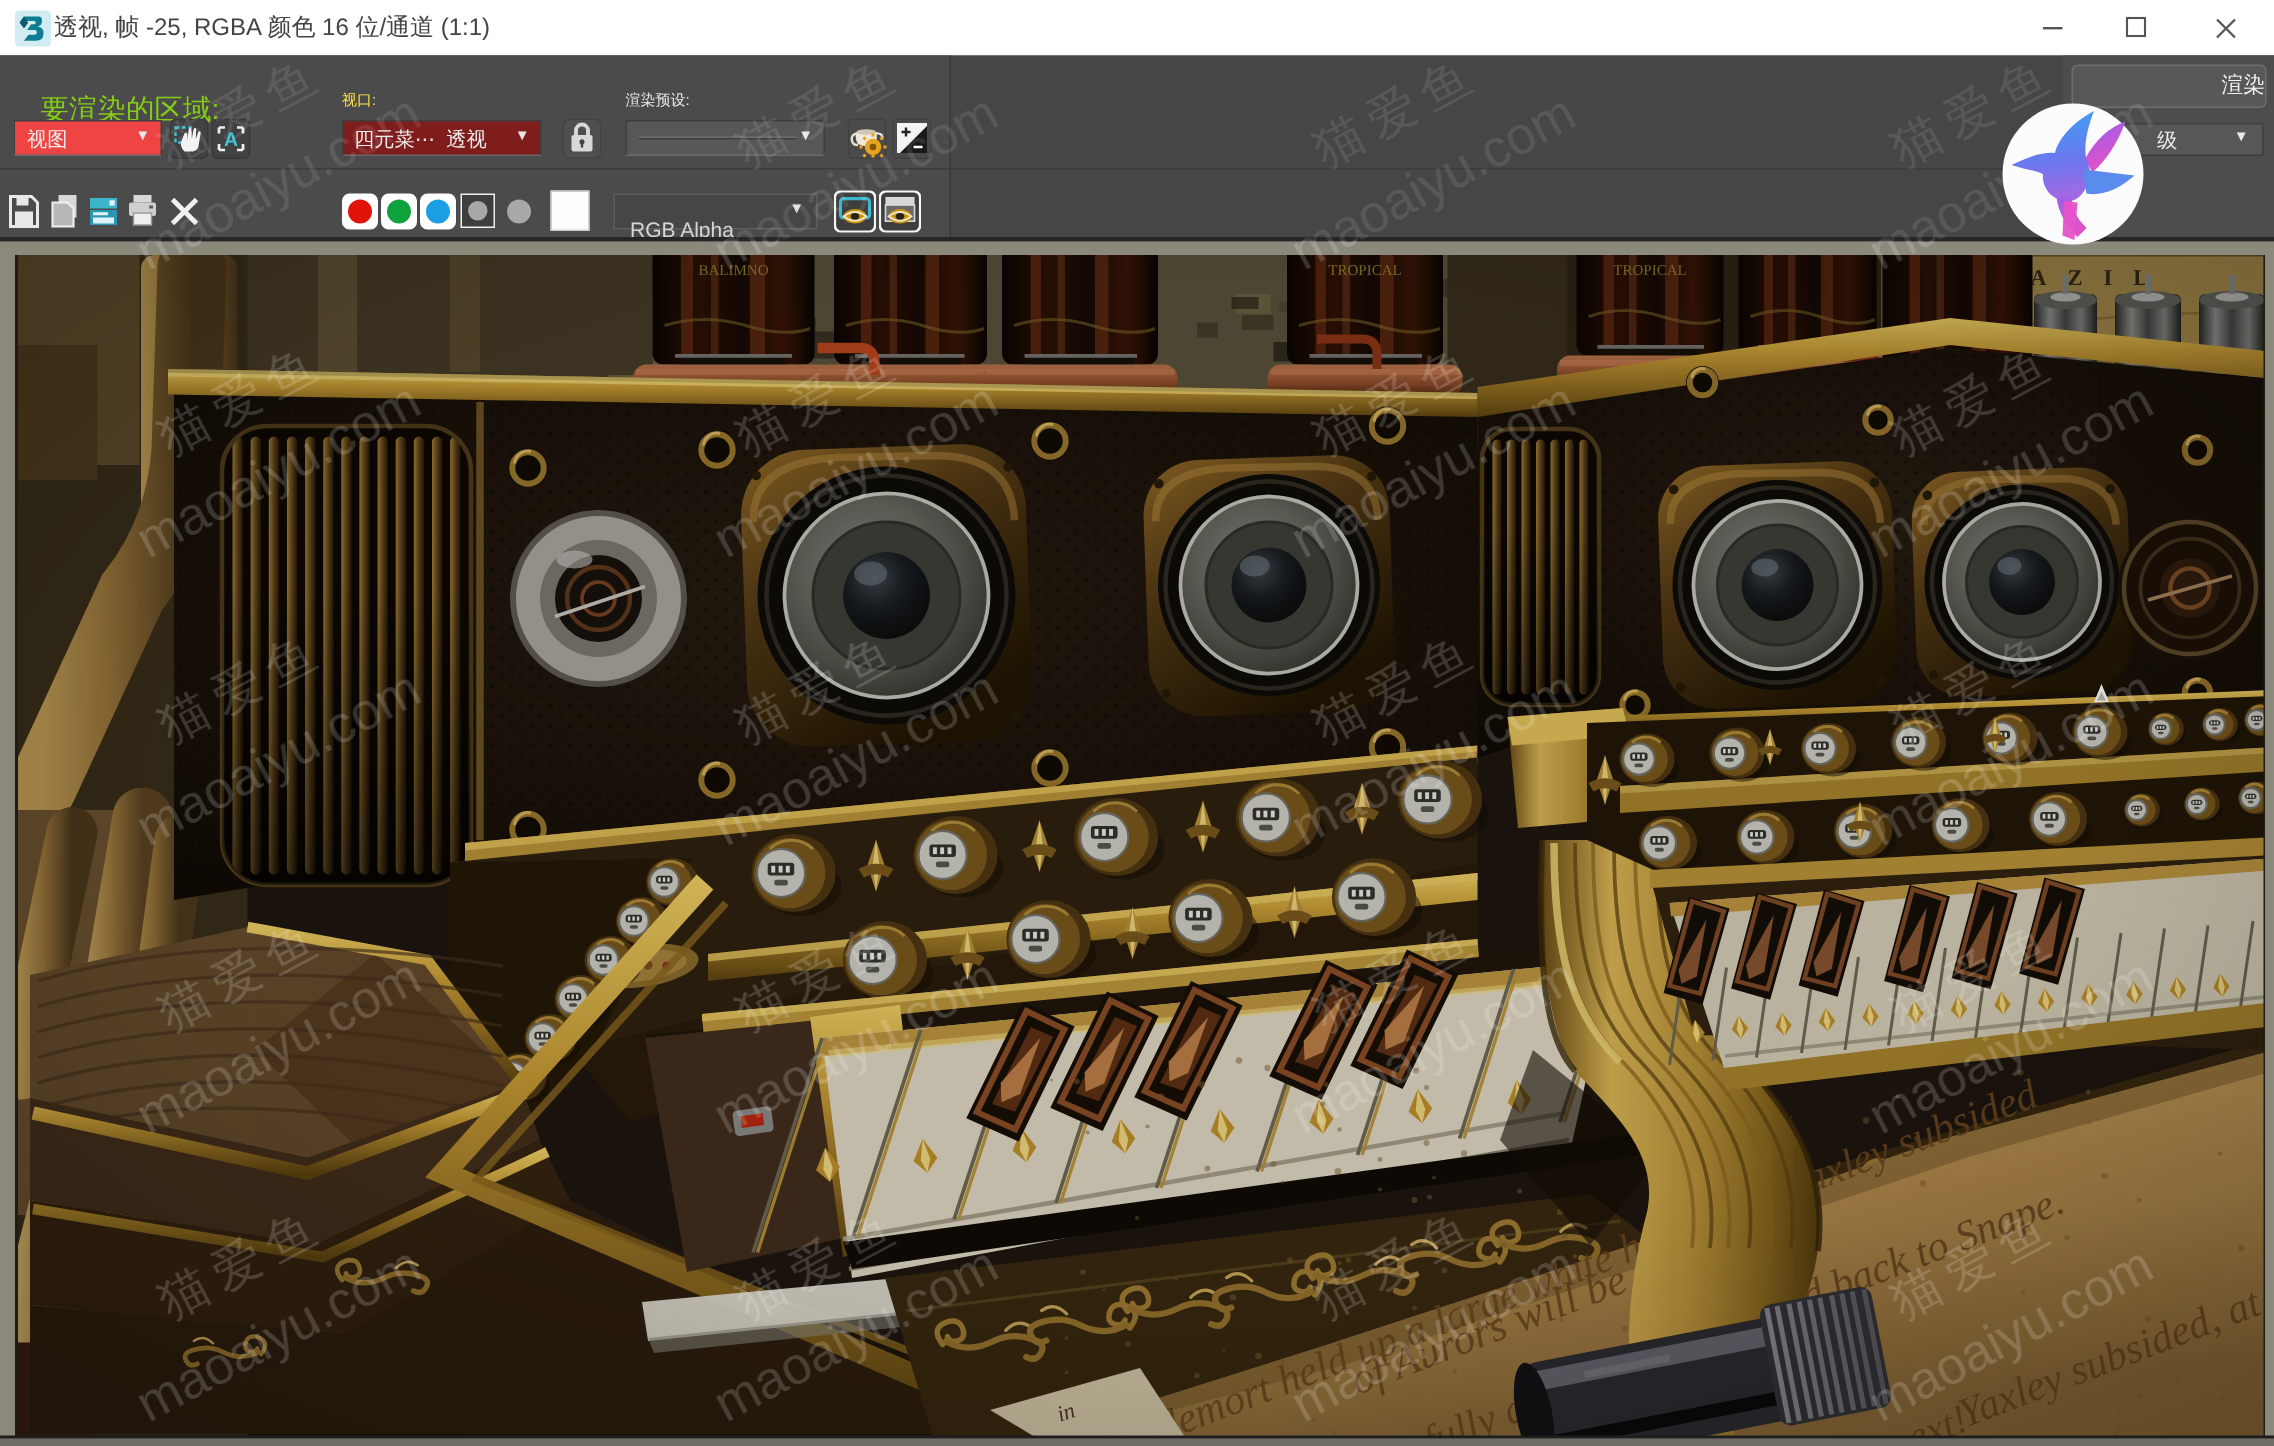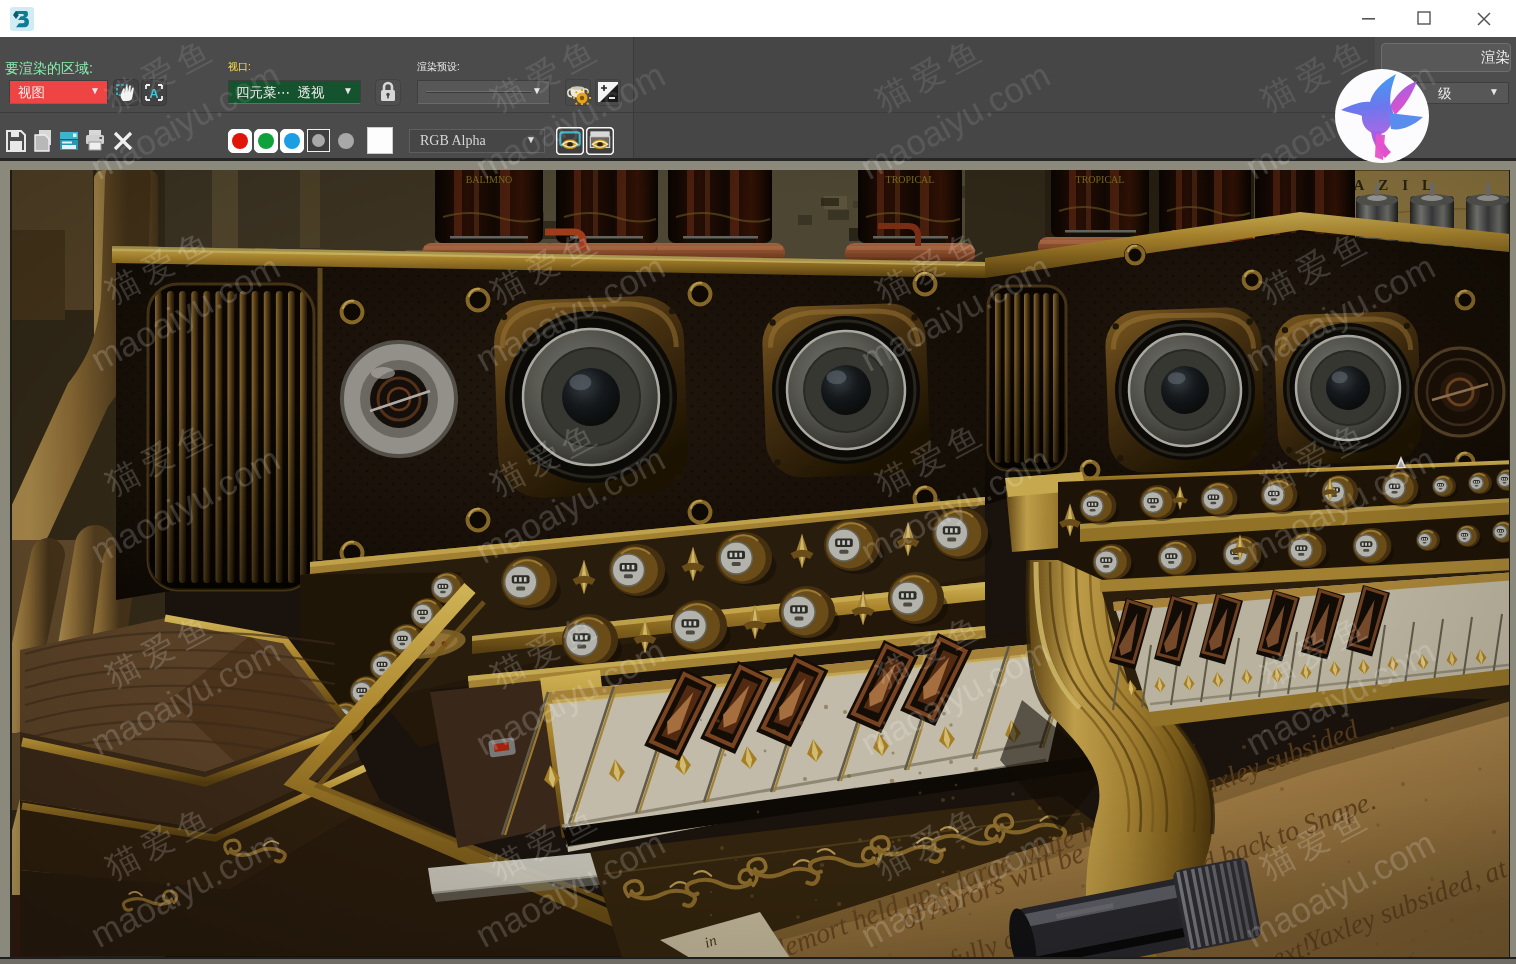--- a/index.html
+++ b/index.html
@@ -1536,38 +1536,39 @@
 <rect x="5" y="170" width="1505" height="788" fill="#140c04" opacity="0.07"></rect>
 <rect x="5" y="170" width="1505" height="788" fill="url(#vign)"></rect>
 </g>
   </svg>
 <div style="position:absolute;left:0;top:0;width:1516px;height:37px;background:#ffffff">
 <svg width="26" height="26" style="position:absolute;left:9px;top:6px" viewBox="0 0 26 26">
       <rect x="1" y="1" width="24" height="24" rx="3" fill="#d2ecf4"></rect>
       <path d="M7,5 h10 q2,0 2,3 q0,3.2 -3,3.6 q4,0.4 4,4.6 q0,5 -5,5 h-8 l3,-4 h4 q1.6,0 1.6,-1.6 q0,-1.6 -1.6,-1.6 h-5 l2.8,-3.8 h2 q1,0 1,-1.1 q0,-1.1 -1,-1.1 h-9 z" fill="#0e7d93"></path>
       <path d="M7,5 l-3,4 3,4 2.8,-3.8 z" fill="#0a5b6e"></path>
     </svg>
+<span style="position:absolute;left:36px;top:8px;font-size:16px;color:#444444">透视, 帧 -25, RGBA 颜色 16 位/通道 (1:1)</span>
 <svg width="160" height="37" viewBox="0 0 160 37" style="position:absolute;right:0;top:0">
       <rect x="6" y="18" width="13" height="1.6" fill="#555"></rect>
       <rect x="62" y="12" width="12" height="12" fill="none" stroke="#555" stroke-width="1.4"></rect>
       <path d="M122,13 l12,12 M134,13 l-12,12" stroke="#555" stroke-width="1.5"></path>
     </svg>
 </div>
 <div style="position:absolute;left:0;top:37px;width:1516px;height:121px;background:#464646"></div>
 <div style="position:absolute;left:0;top:37px;width:633px;height:121px;background:#4b4b4b"></div>
 <div style="position:absolute;left:633px;top:37px;width:1px;height:121px;background:#3a3a3a"></div>
 <div style="position:absolute;left:0;top:112px;width:1375px;height:1px;background:#3c3c3c"></div>
-<span style="font-size:14px;color:#86efac;position:absolute;top:60px;left:5px">要渲染的区域:</span>
+<span style="font-size:19px;color:#84cc16;position:absolute;top:60px;left:27px">要渲染的区域:</span>
 <span style="font-size:10px;color:#fde047;position:absolute;top:60px;left:228px">视口:</span>
 <span style="font-size:10px;color:#e9e9e9;position:absolute;top:60px;left:417px">渲染预设:</span>
 <div style="position:absolute;left:9px;top:80px;width:99px;height:24px;background:#ef4444;border:1px solid #3e3e3e;border-bottom-color:#6a6a6a;color:#ececec;font-size:13.5px">
     <span style="position:absolute;left:8px;top:3px">视图</span>
     <span style="position:absolute;right:7px;top:4px;font-size:10px;color:#e8e8e8">▼</span>
   </div>
-<div style="position:absolute;left:228px;top:80px;width:133px;height:24px;background:#14532d;border:1px solid #3e3e3e;border-bottom-color:#6a6a6a;color:#ececec;font-size:13.5px">
+<div style="position:absolute;left:228px;top:80px;width:133px;height:24px;background:#7f1d1d;border:1px solid #3e3e3e;border-bottom-color:#6a6a6a;color:#ececec;font-size:13.5px">
     <span style="position:absolute;left:7px;top:3px">四元菜⋯&nbsp;&nbsp;透视</span>
     <span style="position:absolute;right:7px;top:4px;font-size:10px;color:#e8e8e8">▼</span>
   </div>
 <div style="position:absolute;left:417px;top:80px;width:133px;height:24px;background:#575757;border:1px solid #3e3e3e;border-bottom-color:#6a6a6a;color:#ececec;font-size:13.5px">
     <div style="position:absolute;left:8px;top:10px;width:105px;height:2px;background:#6e6e6e;border-bottom:1px solid #3a3a3a"></div>
     <span style="position:absolute;right:7px;top:4px;font-size:10px;color:#e8e8e8">▼</span>
   </div>
 <svg width="54" height="28" viewBox="0 0 54 28" style="position:absolute;left:113px;top:79px">
     <rect x="0.5" y="0.5" width="25" height="26" rx="4" fill="#424242" stroke="#383838"></rect>
     <rect x="28.5" y="0.5" width="25" height="26" rx="4" fill="#424242" stroke="#383838"></rect>
@@ -1636,21 +1637,21 @@
   </div>
 <div style="position:absolute;left:280px;top:129px;width:24px;height:24px;background:#ffffff;border-radius:5px;border:1px solid #ffffff">
     <div style="position:absolute;left:3px;top:3px;width:16px;height:16px;border-radius:50%;background:#1b9ee4"></div>
   </div>
 <div style="position:absolute;left:307px;top:129px;width:23px;height:23px;background:#3e3e3e;border:1.5px solid #f0f0f0">
     <div style="position:absolute;left:3.5px;top:3.5px;width:13px;height:13px;border-radius:50%;background:#a8a8a8"></div>
   </div>
 <div style="position:absolute;left:338px;top:133px;width:16px;height:16px;border-radius:50%;background:#a8a8a8"></div>
 <div style="position:absolute;left:367px;top:127px;width:26px;height:27px;background:#fdfdfd;border:1px solid #cccccc"></div>
 <div style="position:absolute;left:409px;top:129px;width:136px;height:24px;background:#464646;border:1px solid #5e5e5e;color:#d6d6d6">
-    <span style="position:absolute;left:10px;top:3px;font-family:Liberation Serif, serif;font-size:14px">RGB Alpha</span>
+    <span style="position:absolute;left:10px;top:15px;font-family:Liberation Sans, sans-serif;font-size:14px">RGB Alpha</span>
     <span style="position:absolute;right:8px;top:4px;font-size:10px;color:#e0e0e0">▼</span>
   </div>
 <svg width="28" height="28" viewBox="0 0 26 26" style="position:absolute;left:556px;top:127px">
     <rect x="0.5" y="0.5" width="25" height="25" rx="4" fill="#3e3e3e" stroke="#f5f5f5" stroke-width="1.6"></rect>
     <rect x="4" y="5" width="18" height="12" rx="2" fill="none" stroke="#3fb6cc" stroke-width="2"></rect>
     <ellipse cx="13" cy="16" rx="7" ry="4.5" fill="#c8930f"></ellipse>
     <circle cx="13" cy="16" r="2.6" fill="#2a2013"></circle>
     <path d="M6,16 q7,-5.5 14,0 q-7,5.5 -14,0 z" fill="none" stroke="#f0e8c8" stroke-width="1.2"></path>
   </svg>
 <svg width="28" height="28" viewBox="0 0 26 26" style="position:absolute;left:586px;top:127px">

